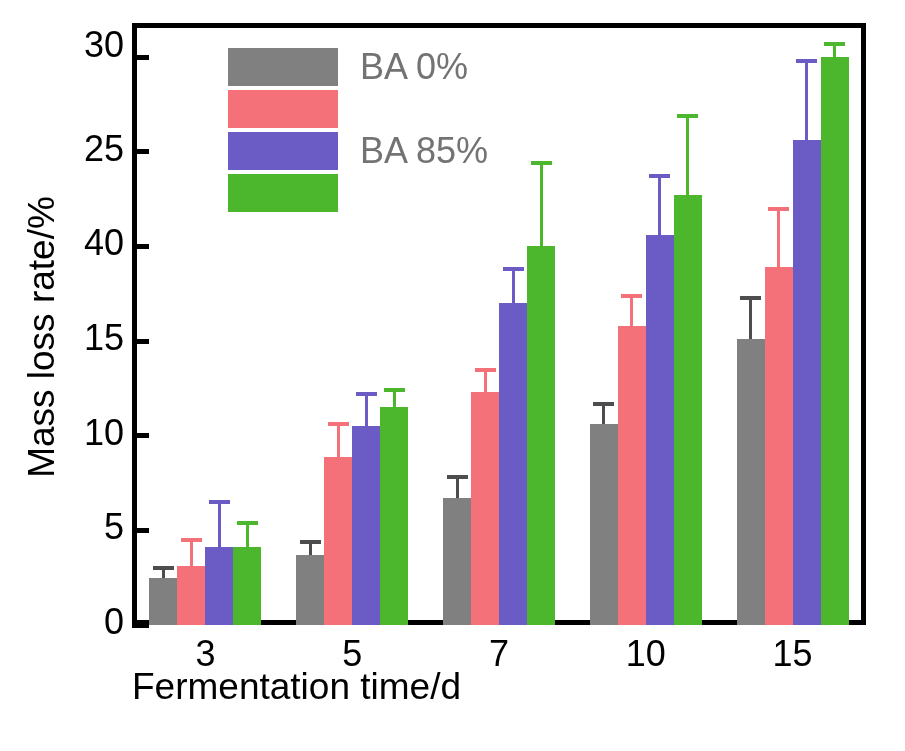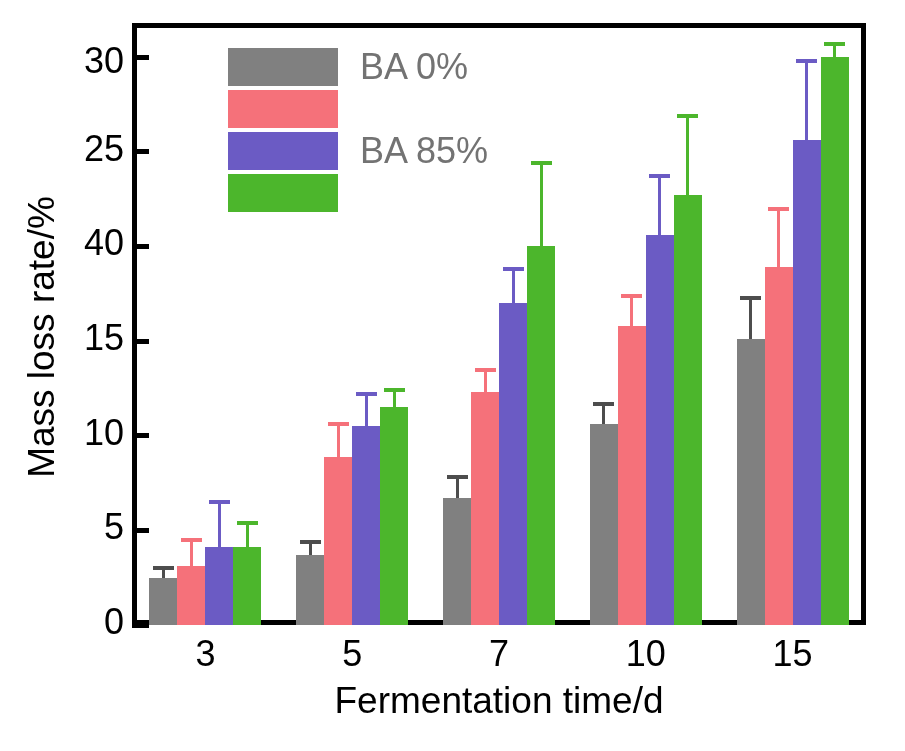--- a/index.html
+++ b/index.html
@@ -19,23 +19,22 @@
     transform:rotate(-90deg);
     transform-origin:center center;
     text-align:center;
     font-size:37px;
     color:#000;
     letter-spacing:0px;
     white-space:nowrap;
   }
   #xlabel{
     position:absolute;
-    left:132px; top:680px;
+    left:132px; top:666px;
     width:734px;
-    text-align:center;
     font-size:37px;
     color:#000;
   }
 
   
   #frame{
     position:absolute;
     left:132px; top:23px;
     width:734px; height:602px;
     border:5px solid #000;
@@ -212,19 +211,19 @@
       <span class="lgswatch" style="background: rgb(76, 182, 44);"></span>
     </div>
   </div>
 
 <div class="ytlabel" style="left: 4px; top: 601px; position: absolute;">0</div>
     <div class="ytlabel" style="left: 4px; top: 506.346px; position: absolute;">5</div>
     <div class="ytlabel" style="left: 4px; top: 411.692px; position: absolute;">10</div>
     <div class="ytlabel" style="left: 4px; top: 317.038px; position: absolute;">15</div>
     <div class="ytlabel" style="left: 4px; top: 222.384px; position: absolute;">40</div>
     <div class="ytlabel" style="left: 4px; top: 127.73px; position: absolute;">25</div>
-    <div class="ytlabel" style="left: 4px; top: 40px; position: absolute;">30</div>
+    <div class="ytlabel" style="left: 4px; top: 24px; position: absolute;">30</div>
     <div class="xtlabel" style="left: 145.4px; top: 633px;">3</div>
     <div class="xtlabel" style="left: 292.2px; top: 633px;">5</div>
     <div class="xtlabel" style="left: 439px; top: 633px;">7</div>
     <div class="xtlabel" style="left: 585.8px; top: 633px;">10</div>
     <div class="xtlabel" style="left: 732.6px; top: 633px;">15</div>
   </div>
 
 </body></html>

